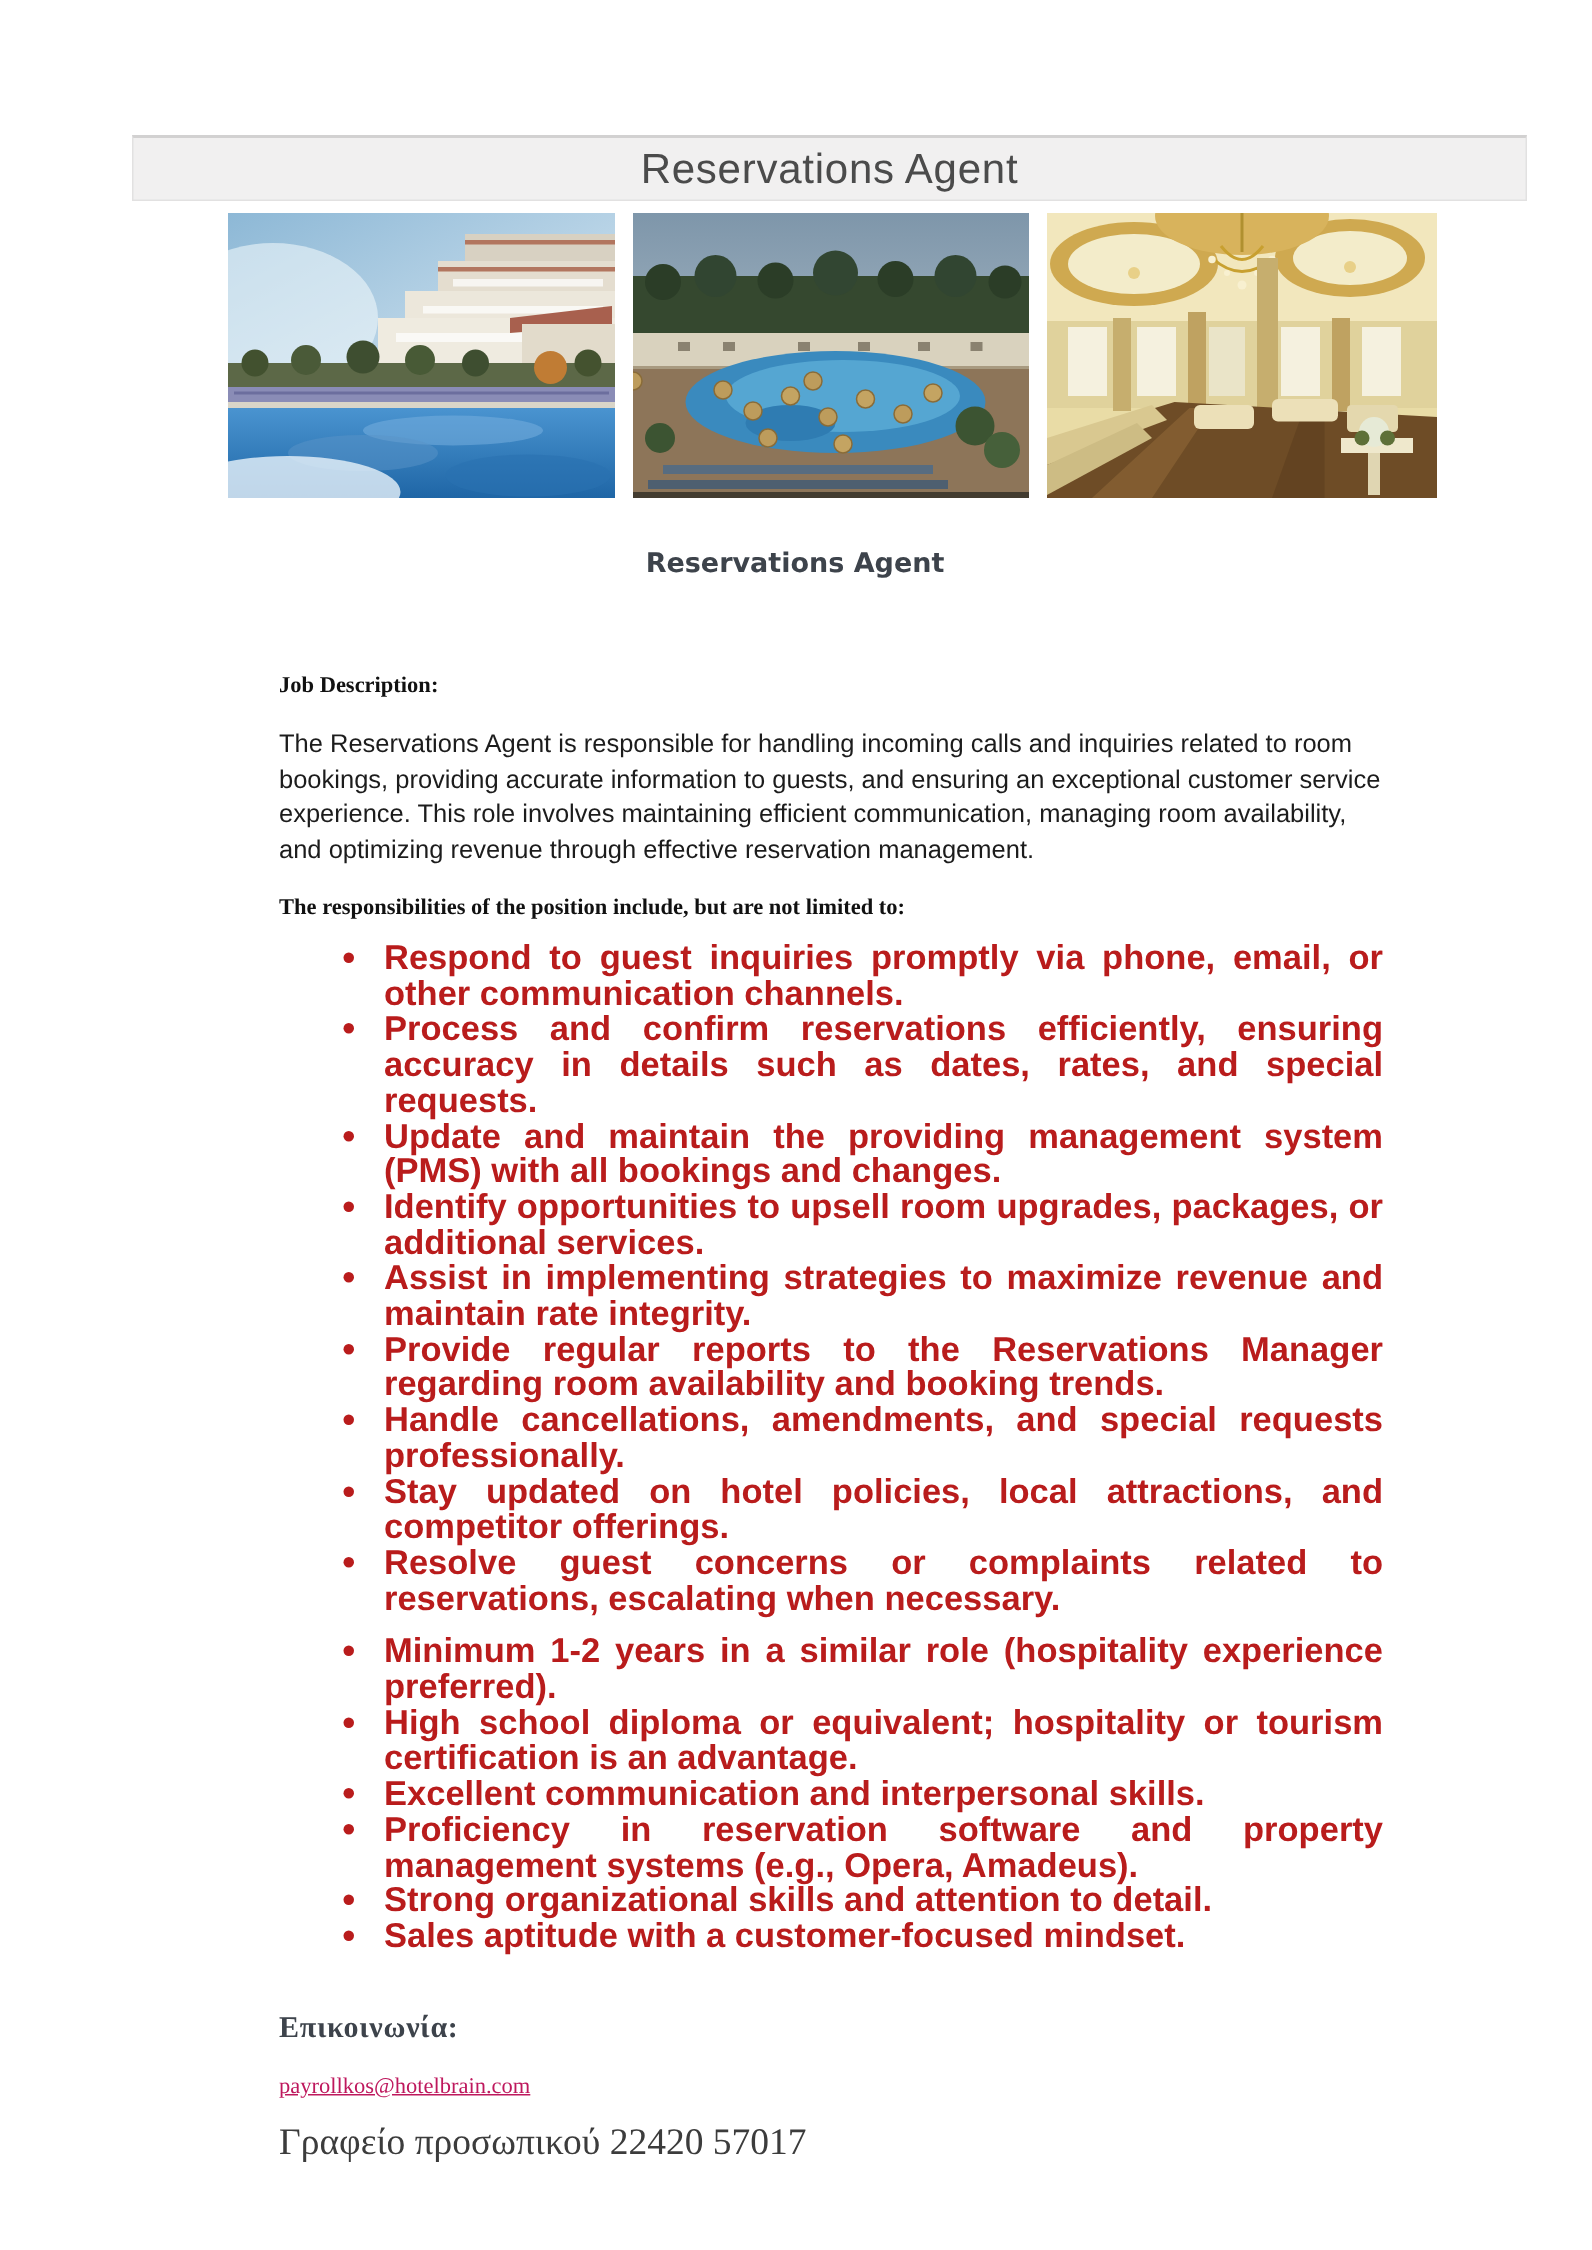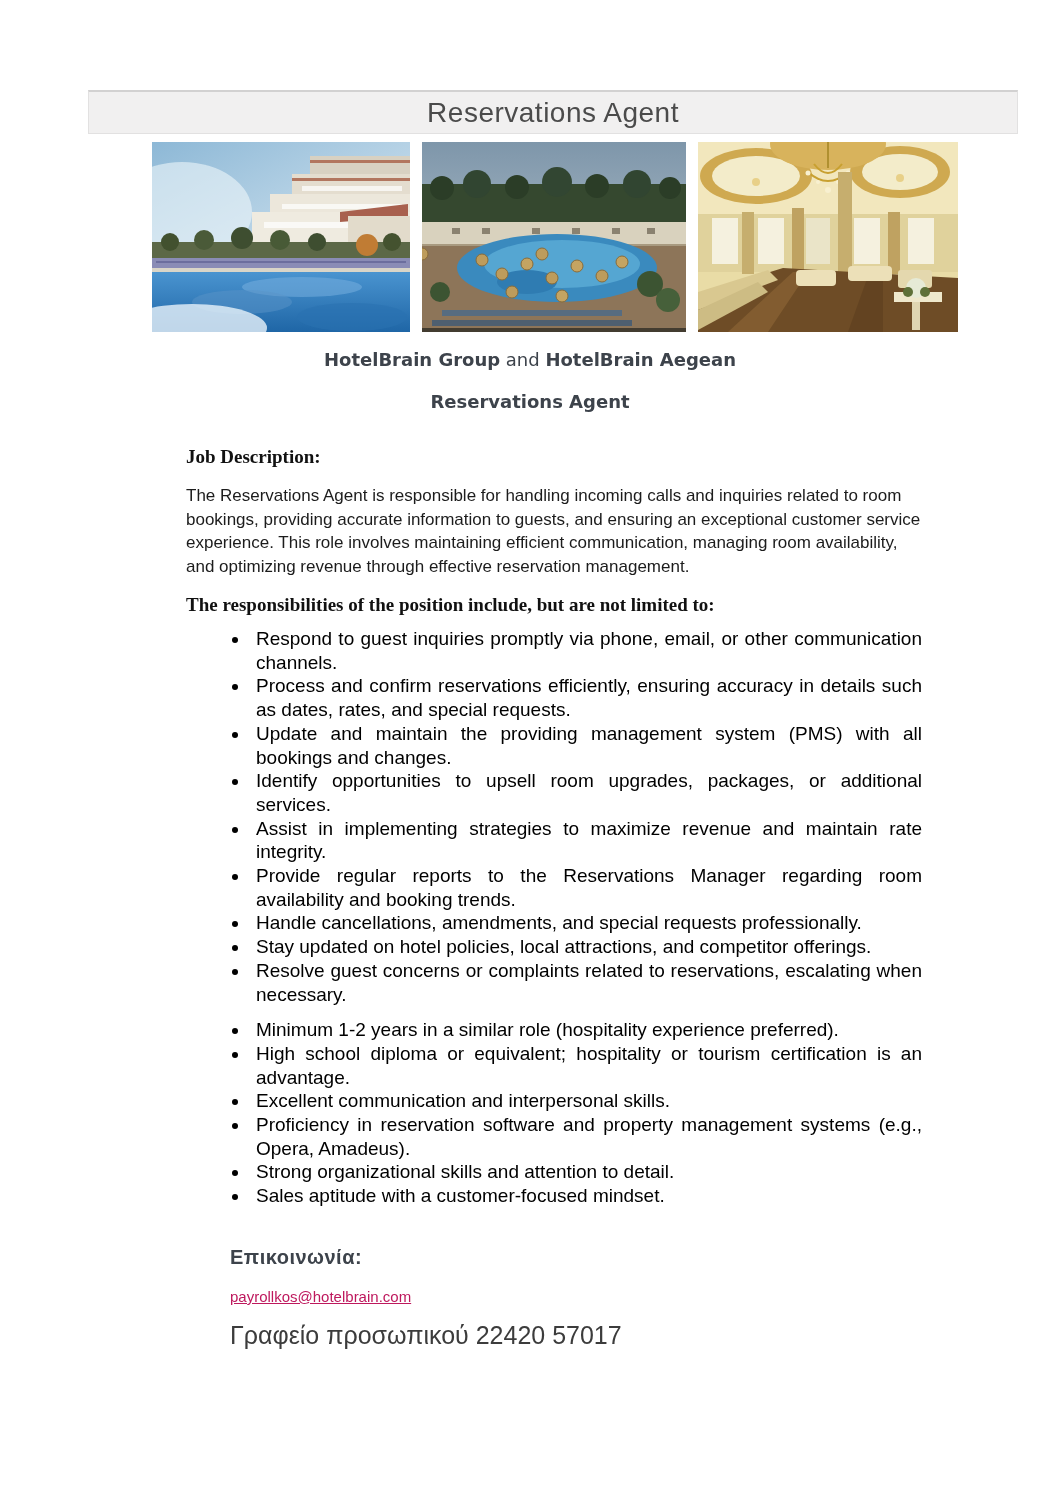--- a/index.html
+++ b/index.html
@@ -45,46 +45,46 @@
   .intro .position-subtitle {
     margin-top: 16px; font-weight: bold; font-size: 18px;
   }
 
   
   .content {
     position: absolute; left: 186px; top: 445px; width: 736px;
   }
   .serif-heading {
     font-family: "Liberation Serif", serif;
-    font-weight: bold; font-size: 19px; line-height: 24px; color: #111111;
+    font-weight: bold; font-size: 15px; line-height: 24px; color: #111111;
   }
   .jd-paragraph {
     margin-top: 15px;
     font-size: 17px; line-height: 23.5px; color: #1c1c1c;
   }
   .resp-heading { margin-top: 15px; }
   ul.doc-list {
     margin-top: 10px;
     padding-left: 64px;
     list-style: disc;
   }
   ul.doc-list li {
-    font-size: 19px; line-height: 23.7px;
+    font-size: 23px; line-height: 23.7px;
     text-align: justify;
-    color: #000000;
+    color: #b91c1c;
     padding-left: 6px;
+    font-weight: bold;
   }
   .qual-heading { margin-top: 42px; }
   ul.qual-list { margin-top: 12px; }
 
   
   .contact {
     margin-top: 38px;
-    font-family: Liberation Sans, sans-serif;
-    margin-left: 44px;
+    font-family: Liberation Serif, serif;
   }
   .contact-heading {
     font-weight: bold; font-size: 20px; color: #3d434b; letter-spacing: 0.5px;
   }
   .contact-email {
     display: inline-block; margin-top: 19px;
     font-size: 15px; color: #be185d; text-decoration: underline;
     cursor: pointer;
   }
   .contact-phone {
@@ -252,23 +252,20 @@
       <rect x="196" y="150" width="48" height="10" fill="#efe8cc"></rect>
       <rect x="214" y="160" width="8" height="28" fill="#e0d6b2"></rect>
       <circle cx="218" cy="146" r="10" fill="#e6ead6"></circle>
         <circle cx="210" cy="150" r="5" fill="#5e7038"></circle>
         <circle cx="227" cy="150" r="5" fill="#5e7038"></circle>
     </svg>
   </div>
 </div>
 
 <div class="intro">
-  <div>
-    <b>HotelBrain Group</b><span> and </span><b>HotelBrain Aegean</b>
-  </div>
   <div class="position-subtitle">Reservations Agent</div>
 </div>
 
 <div class="content">
 
   <div class="serif-heading">Job Description:</div>
   <p class="jd-paragraph">The Reservations Agent is responsible for handling incoming calls and inquiries related to room bookings, providing accurate information to guests, and ensuring an exceptional customer service experience. This role involves maintaining efficient communication, managing room availability, and optimizing revenue through effective reservation management.</p>
 
   <div class="serif-heading resp-heading">The responsibilities of the position include, but are not limited to:</div>
   <ul class="doc-list">

